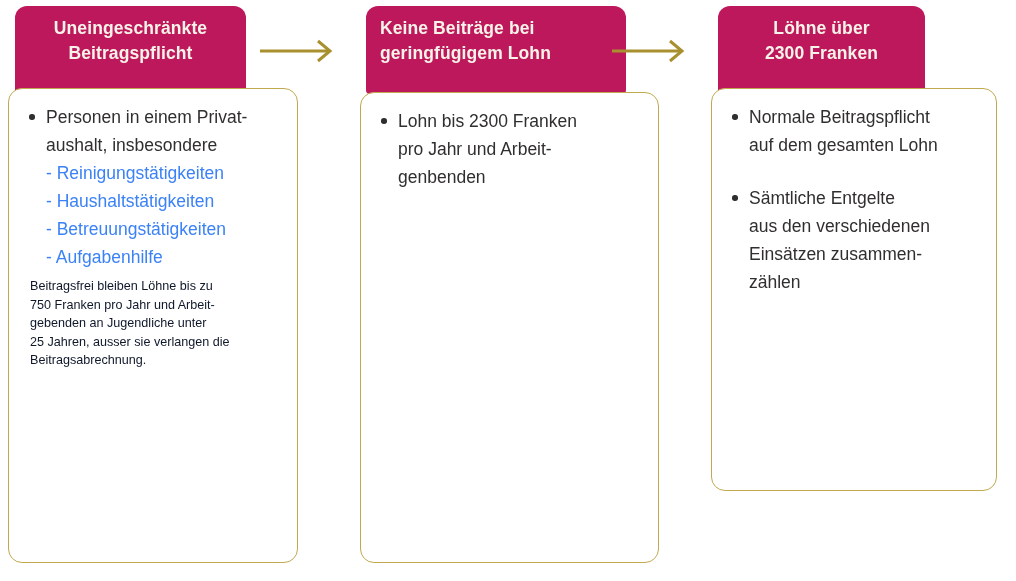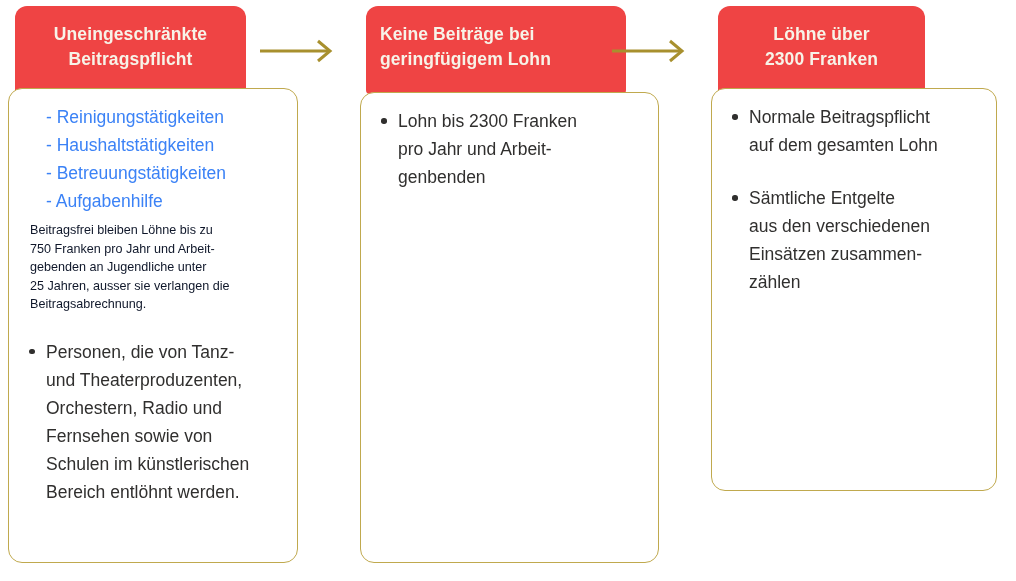--- a/index.html
+++ b/index.html
@@ -23,26 +23,26 @@
     height: 581px;
   }
 
   
   .card {
     position: absolute;
   }
 
   .card-header {
     position: absolute;
-    background: #ef4444;
+    background: #be185d;
     border-radius: 12px 12px 4px 4px;
     box-sizing: border-box;
     display: flex;
     flex-direction: column;
-    justify-content: flex-end;
+    justify-content: flex-start;
     padding: 10px 14px 22px 14px;
     z-index: 1;
   }
 
   .card-header-text {
     color: #f7f3e8;
     font-weight: bold;
     font-size: 17.5px;
     line-height: 25px;
     letter-spacing: 0.1px;
@@ -117,35 +117,31 @@
 
 <div id="diagram">
 
   <div class="card">
     <div class="card-header center" style="left:15px; top:6px; width:231px; height:88px;">
       <div class="card-header-text">Uneingeschränkte
 Beitragspflicht</div>
     </div>
     <div class="card-body" style="left:8px; top:88px; width:290px; height:475px;">
       <div class="blocks">
+        <div class="bullet" style="margin-bottom:0;">Personen in einem Privat-
+aushalt, insbesondere</div>
         <div class="subitems">- Reinigungstätigkeiten
 - Haushaltstätigkeiten
 - Betreuungstätigkeiten
 - Aufgabenhilfe</div>
         <div class="note">Beitragsfrei bleiben Löhne bis zu
 750 Franken pro Jahr und Arbeit-
 gebenden an Jugendliche unter
 25 Jahren, ausser sie verlangen die
 Beitragsabrechnung.</div>
-        <div class="bullet">Personen, die von Tanz-
-und Theaterproduzenten,
-Orchestern, Radio und
-Fernsehen sowie von
-Schulen im künstlerischen
-Bereich entlöhnt werden.</div>
       </div>
     </div>
   </div>
 
   <div class="arrow" style="left:258px; top:38px; width:84px; height:26px;">
     <svg width="84" height="26" viewBox="0 0 84 26">
       <path d="M2 13 H72" stroke="#a8902e" stroke-width="3" fill="none" stroke-linecap="butt"></path>
       <path d="M60 3 L72 13 L60 23" stroke="#a8902e" stroke-width="3" fill="none" stroke-linecap="butt" stroke-linejoin="miter"></path>
     </svg>
   </div>

